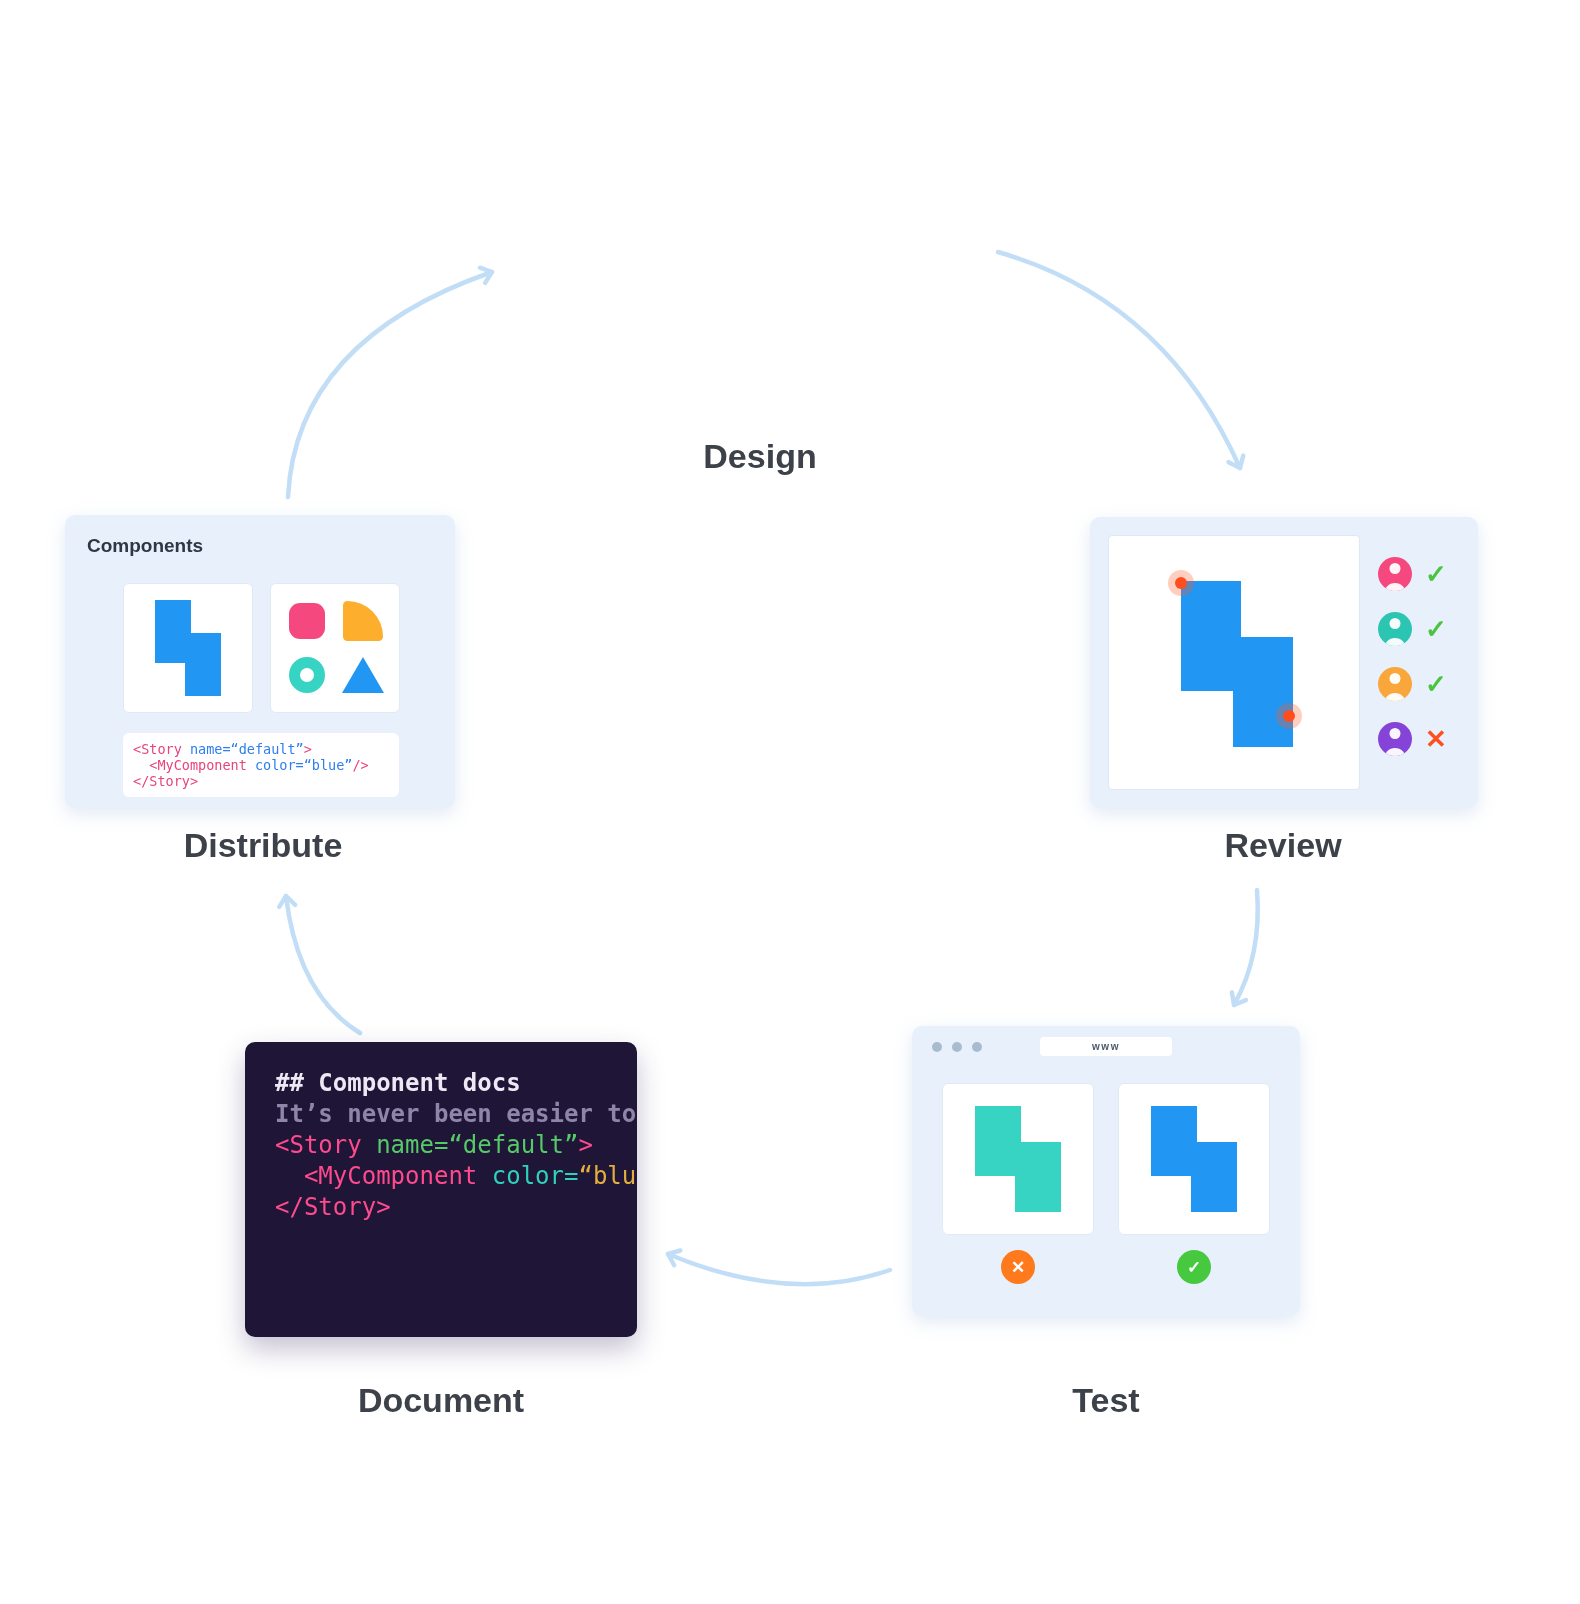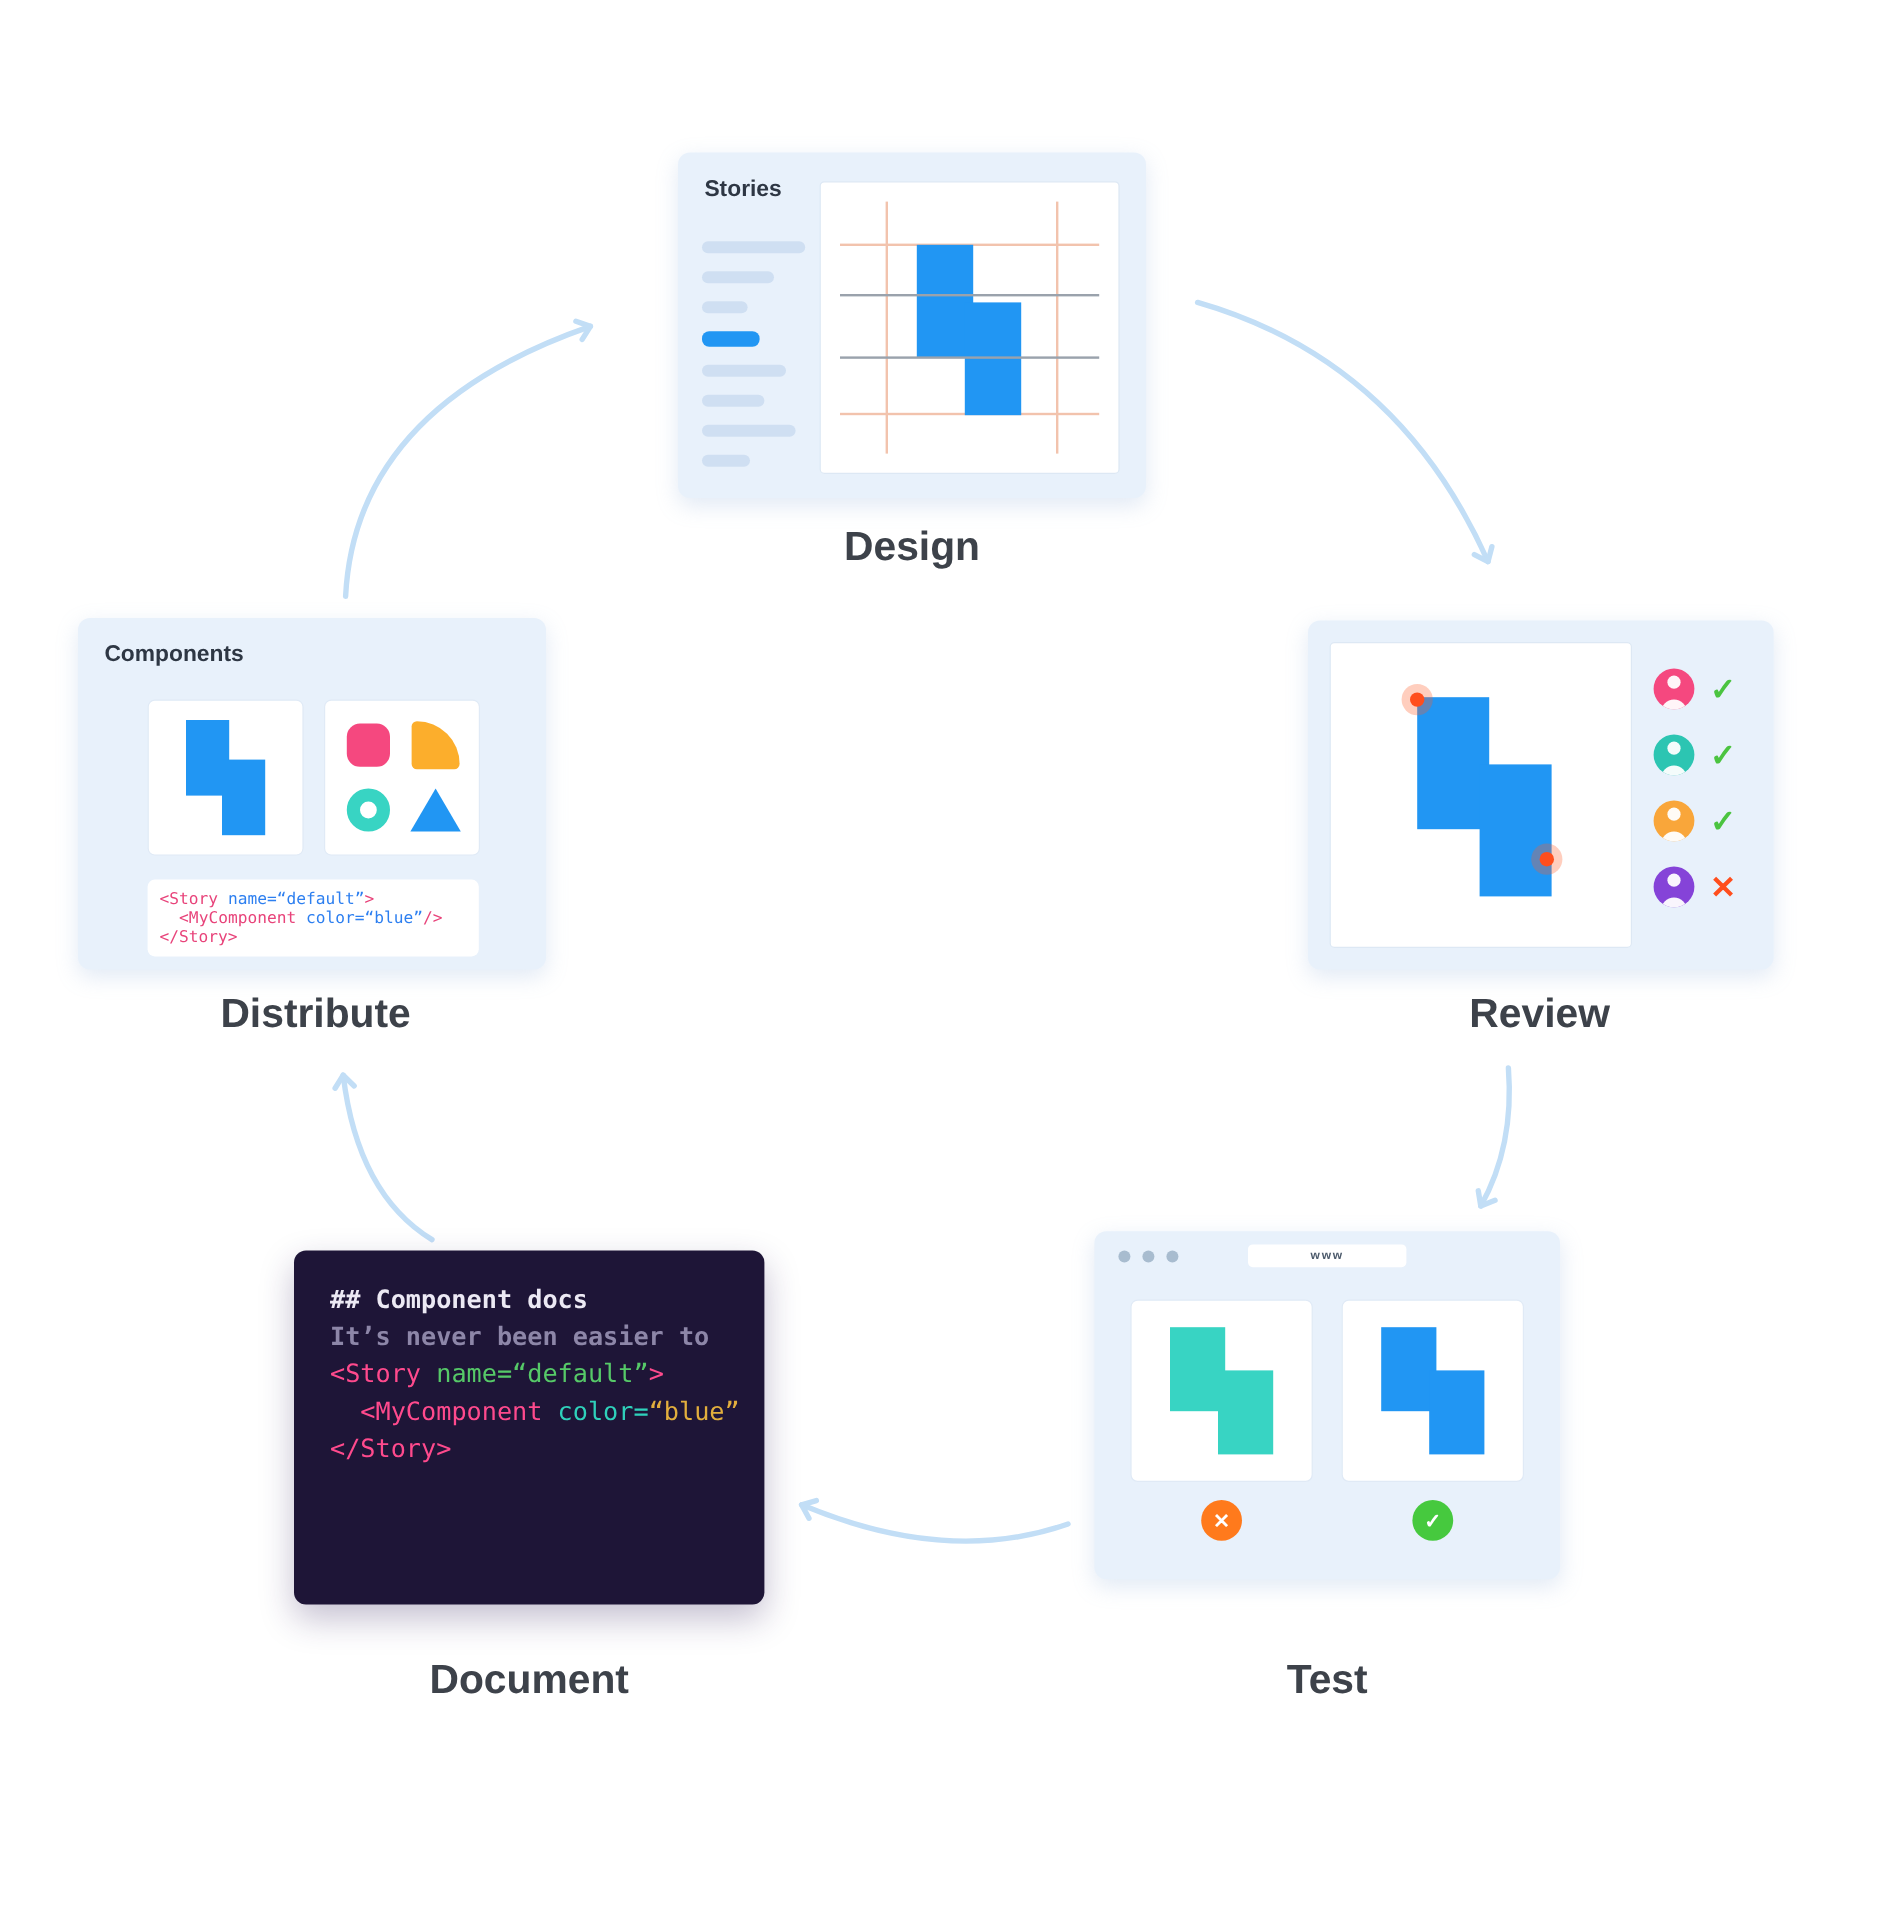--- a/index.html
+++ b/index.html
@@ -83,21 +83,21 @@
   .test-case { display:flex; flex-direction:column; align-items:center; }
   .tile { background:#fff; border:1px solid #e0eaf6; border-radius:6px; display:flex; align-items:center; justify-content:center; }
   .test-tile { width:152px; height:152px; }
   .test-shape { width:86px; height:106px; }
   .result-badge { margin-top:15px; width:34px; height:34px; border-radius:50%; color:#fff; font-size:17px;
                   font-weight:700; display:flex; align-items:center; justify-content:center; }
 
   
   .code { font-family:"DejaVu Sans Mono", monospace; }
   .code-line { white-space:pre; }
-  .code.lg { position:absolute; left:30px; top:26px; right:0; font-size:21px; line-height:31px; }
+  .code.lg { position:absolute; left:30px; top:26px; right:0; font-size:24px; line-height:31px; }
   .code.sm { font-size:13.5px; line-height:16px; }
   .tok-heading { color:var(--col-tok_heading); font-weight:700; }
   .tok-muted   { color:var(--col-tok_muted);font-weight:bold; }
   .tok-pink    { color:var(--col-tok_pink); }
   .tok-green   { color:var(--col-tok_green); }
   .tok-teal    { color:var(--col-tok_teal); }
   .tok-yellow  { color:var(--col-tok_yellow); }
   .tok-blue    { color:var(--col-tok_blue); }
   .tok-red     { color:var(--col-tok_red); }
 
@@ -126,45 +126,20 @@
       </marker>
     </defs>
     <path class="flow" d="M288,497 Q296,340 492,272" marker-end="url(#ah)"></path>
     <path class="flow" d="M998,252 Q1165,300 1240,468" marker-end="url(#ah)"></path>
     <path class="flow" d="M1257,890 Q1262,955 1234,1005" marker-end="url(#ah)"></path>
     <path class="flow" d="M890,1270 Q790,1305 668,1254" marker-end="url(#ah)"></path>
     <path class="flow" d="M360,1033 Q298,995 286,896" marker-end="url(#ah)"></path>
   </svg>
 
 
-  <div class="card build">
-    <div class="panel-title">Stories</div>
-    <div class="skeleton-col" id="build-bars">
-        <div class="sb-bar" style="width: 86px;"></div>
-        <div class="sb-bar" style="width: 60px;"></div>
-        <div class="sb-bar" style="width: 38px;"></div>
-        <div class="sb-bar accent" style="width: 48px;"></div>
-        <div class="sb-bar" style="width: 70px;"></div>
-        <div class="sb-bar" style="width: 52px;"></div>
-        <div class="sb-bar" style="width: 78px;"></div>
-        <div class="sb-bar" style="width: 40px;"></div>
-      </div>
-    <div class="mini-canvas">
-      <div class="gl h salmon" style="top:51px"></div>
-      <div class="gl h salmon" style="top:192px"></div>
-      <div class="gl v salmon" style="left:54px"></div>
-      <div class="gl v salmon" style="left:196px"></div>
-      <div class="z-shape z-blue build-shape">
-          <i class="a"></i>
-          <i class="b"></i>
-        </div>
-      <div class="gl h gray" style="top:93px"></div>
-      <div class="gl h gray" style="top:145px"></div>
-    </div>
-  </div>
   <div class="stage-label lbl-build">Design</div>
 
   <div class="card review">
     <div class="review-canvas">
       <div class="z-shape z-blue review-shape">
           <i class="a"></i>
           <i class="b"></i>
         </div>
       <div class="annot-dot" style="left:66px;top:41px"></div>
       <div class="annot-dot" style="left:174px;top:174px"></div>

